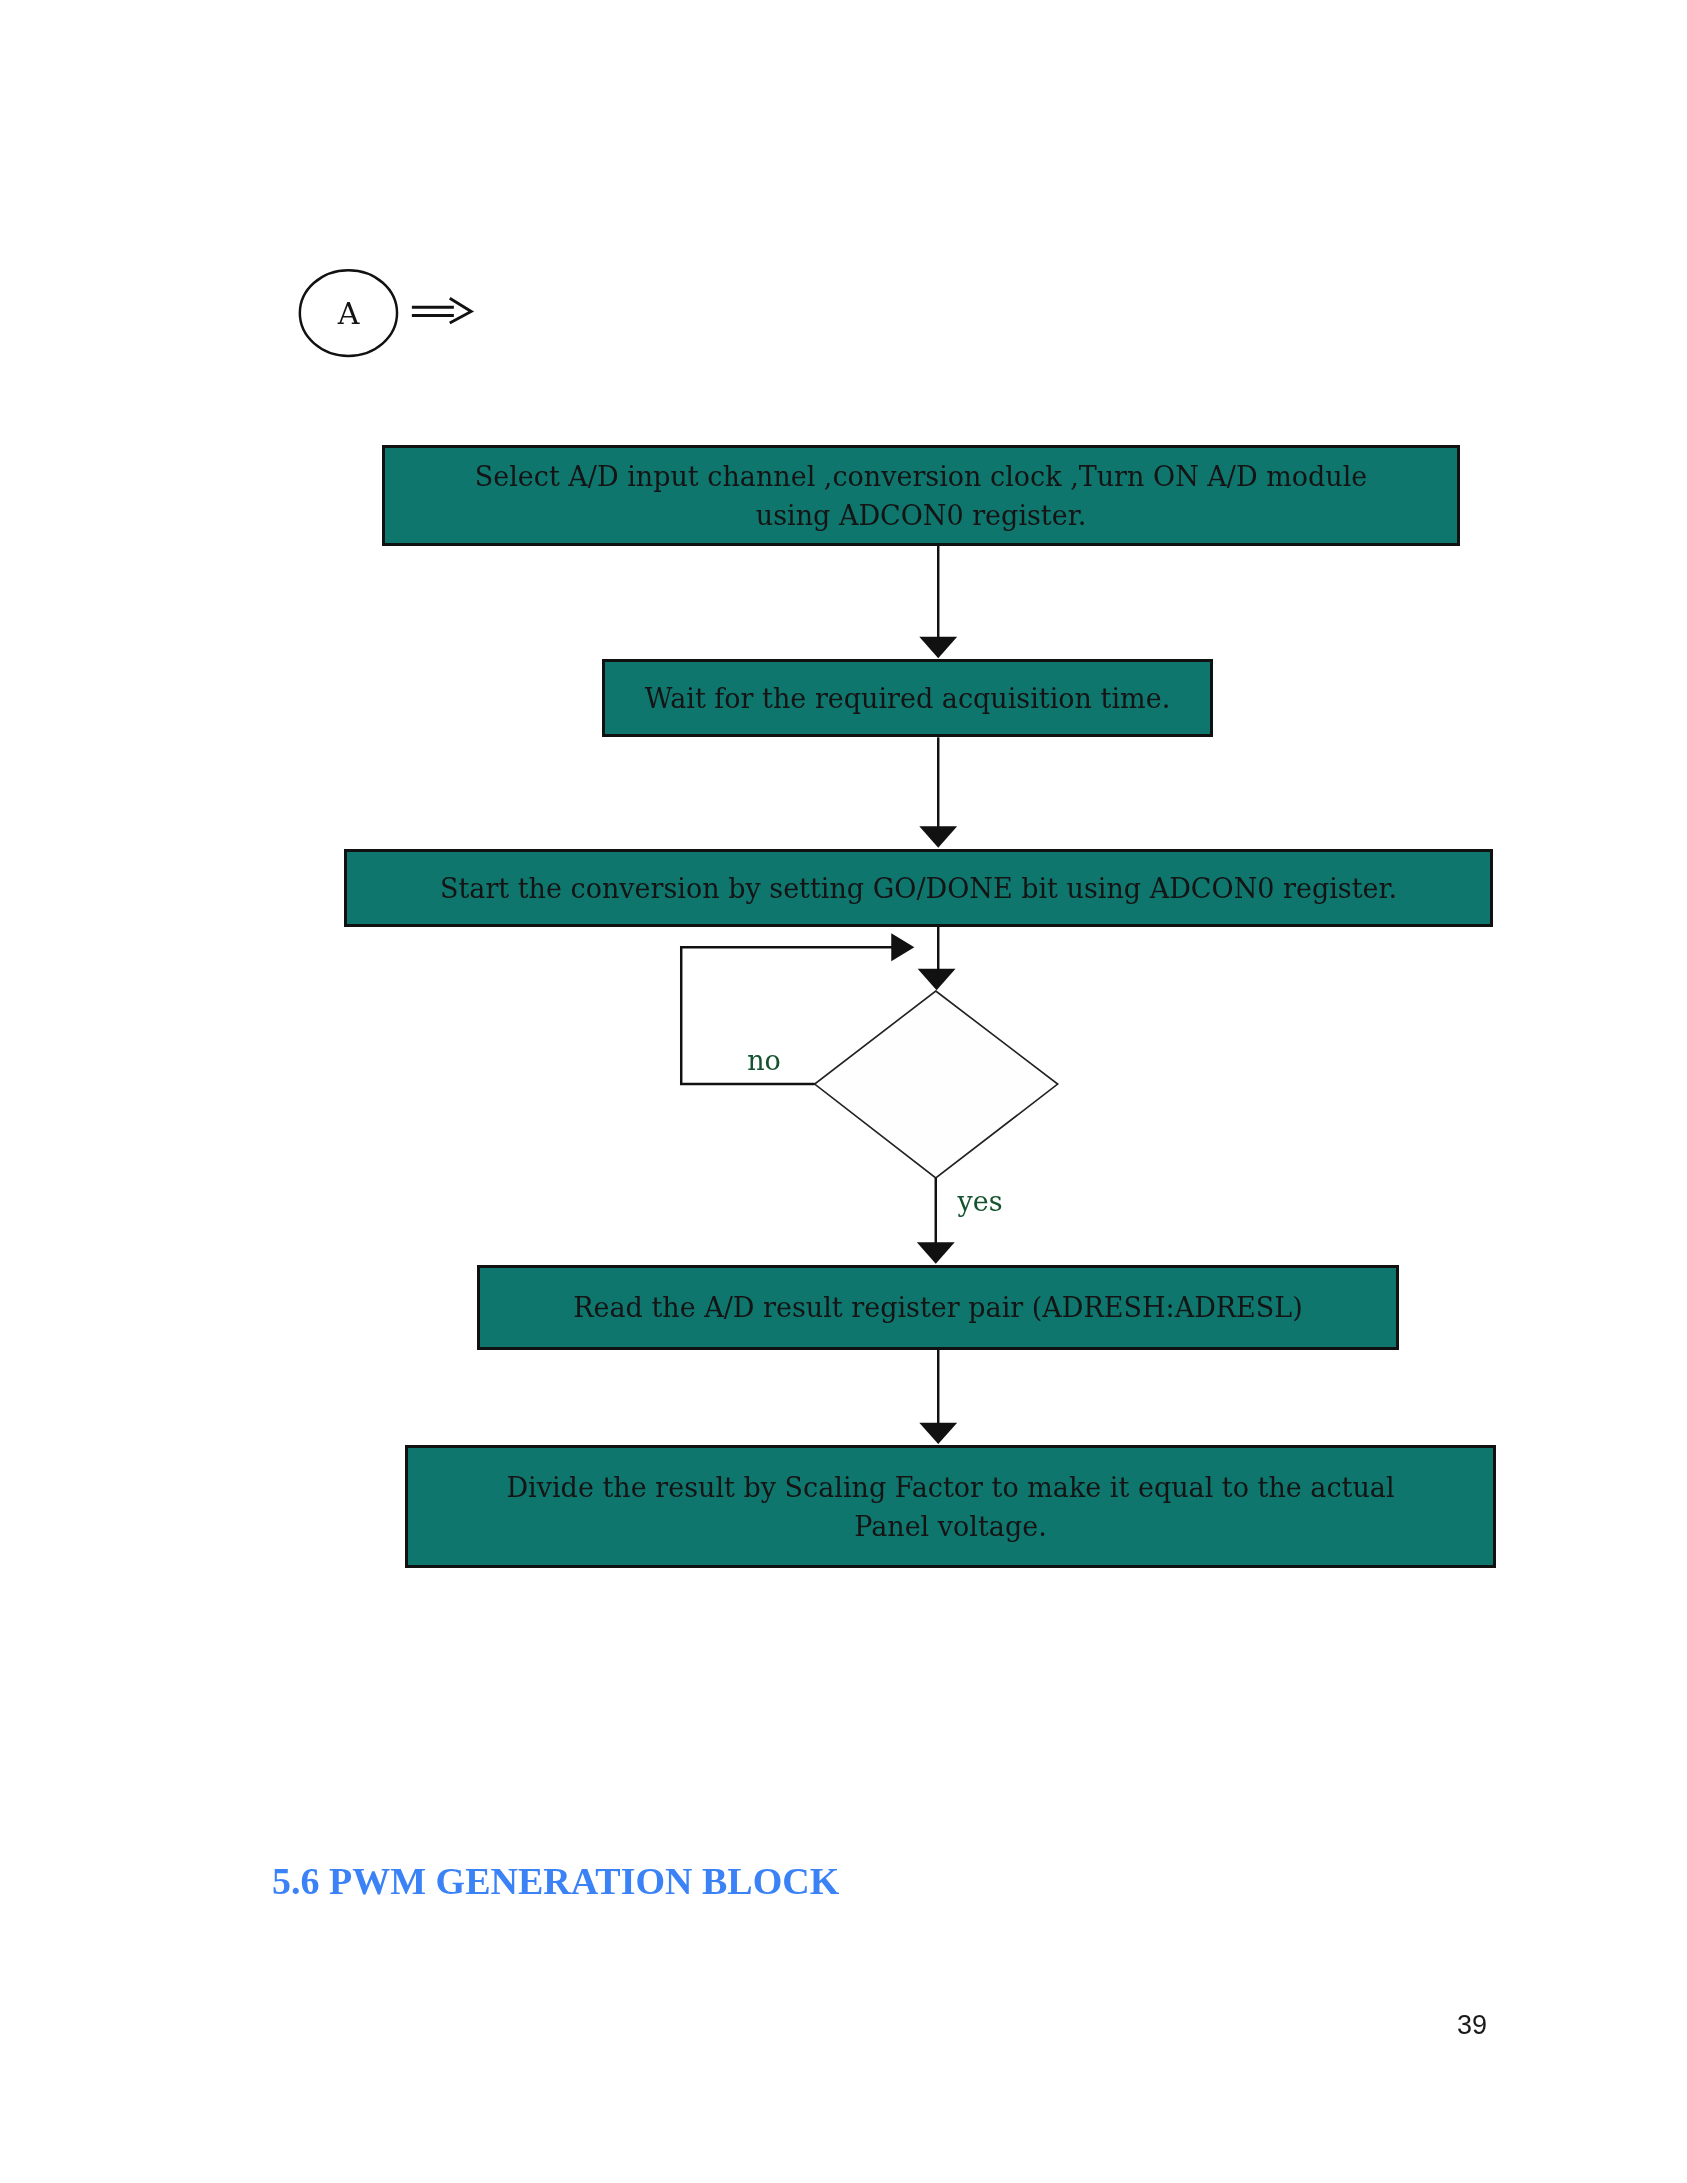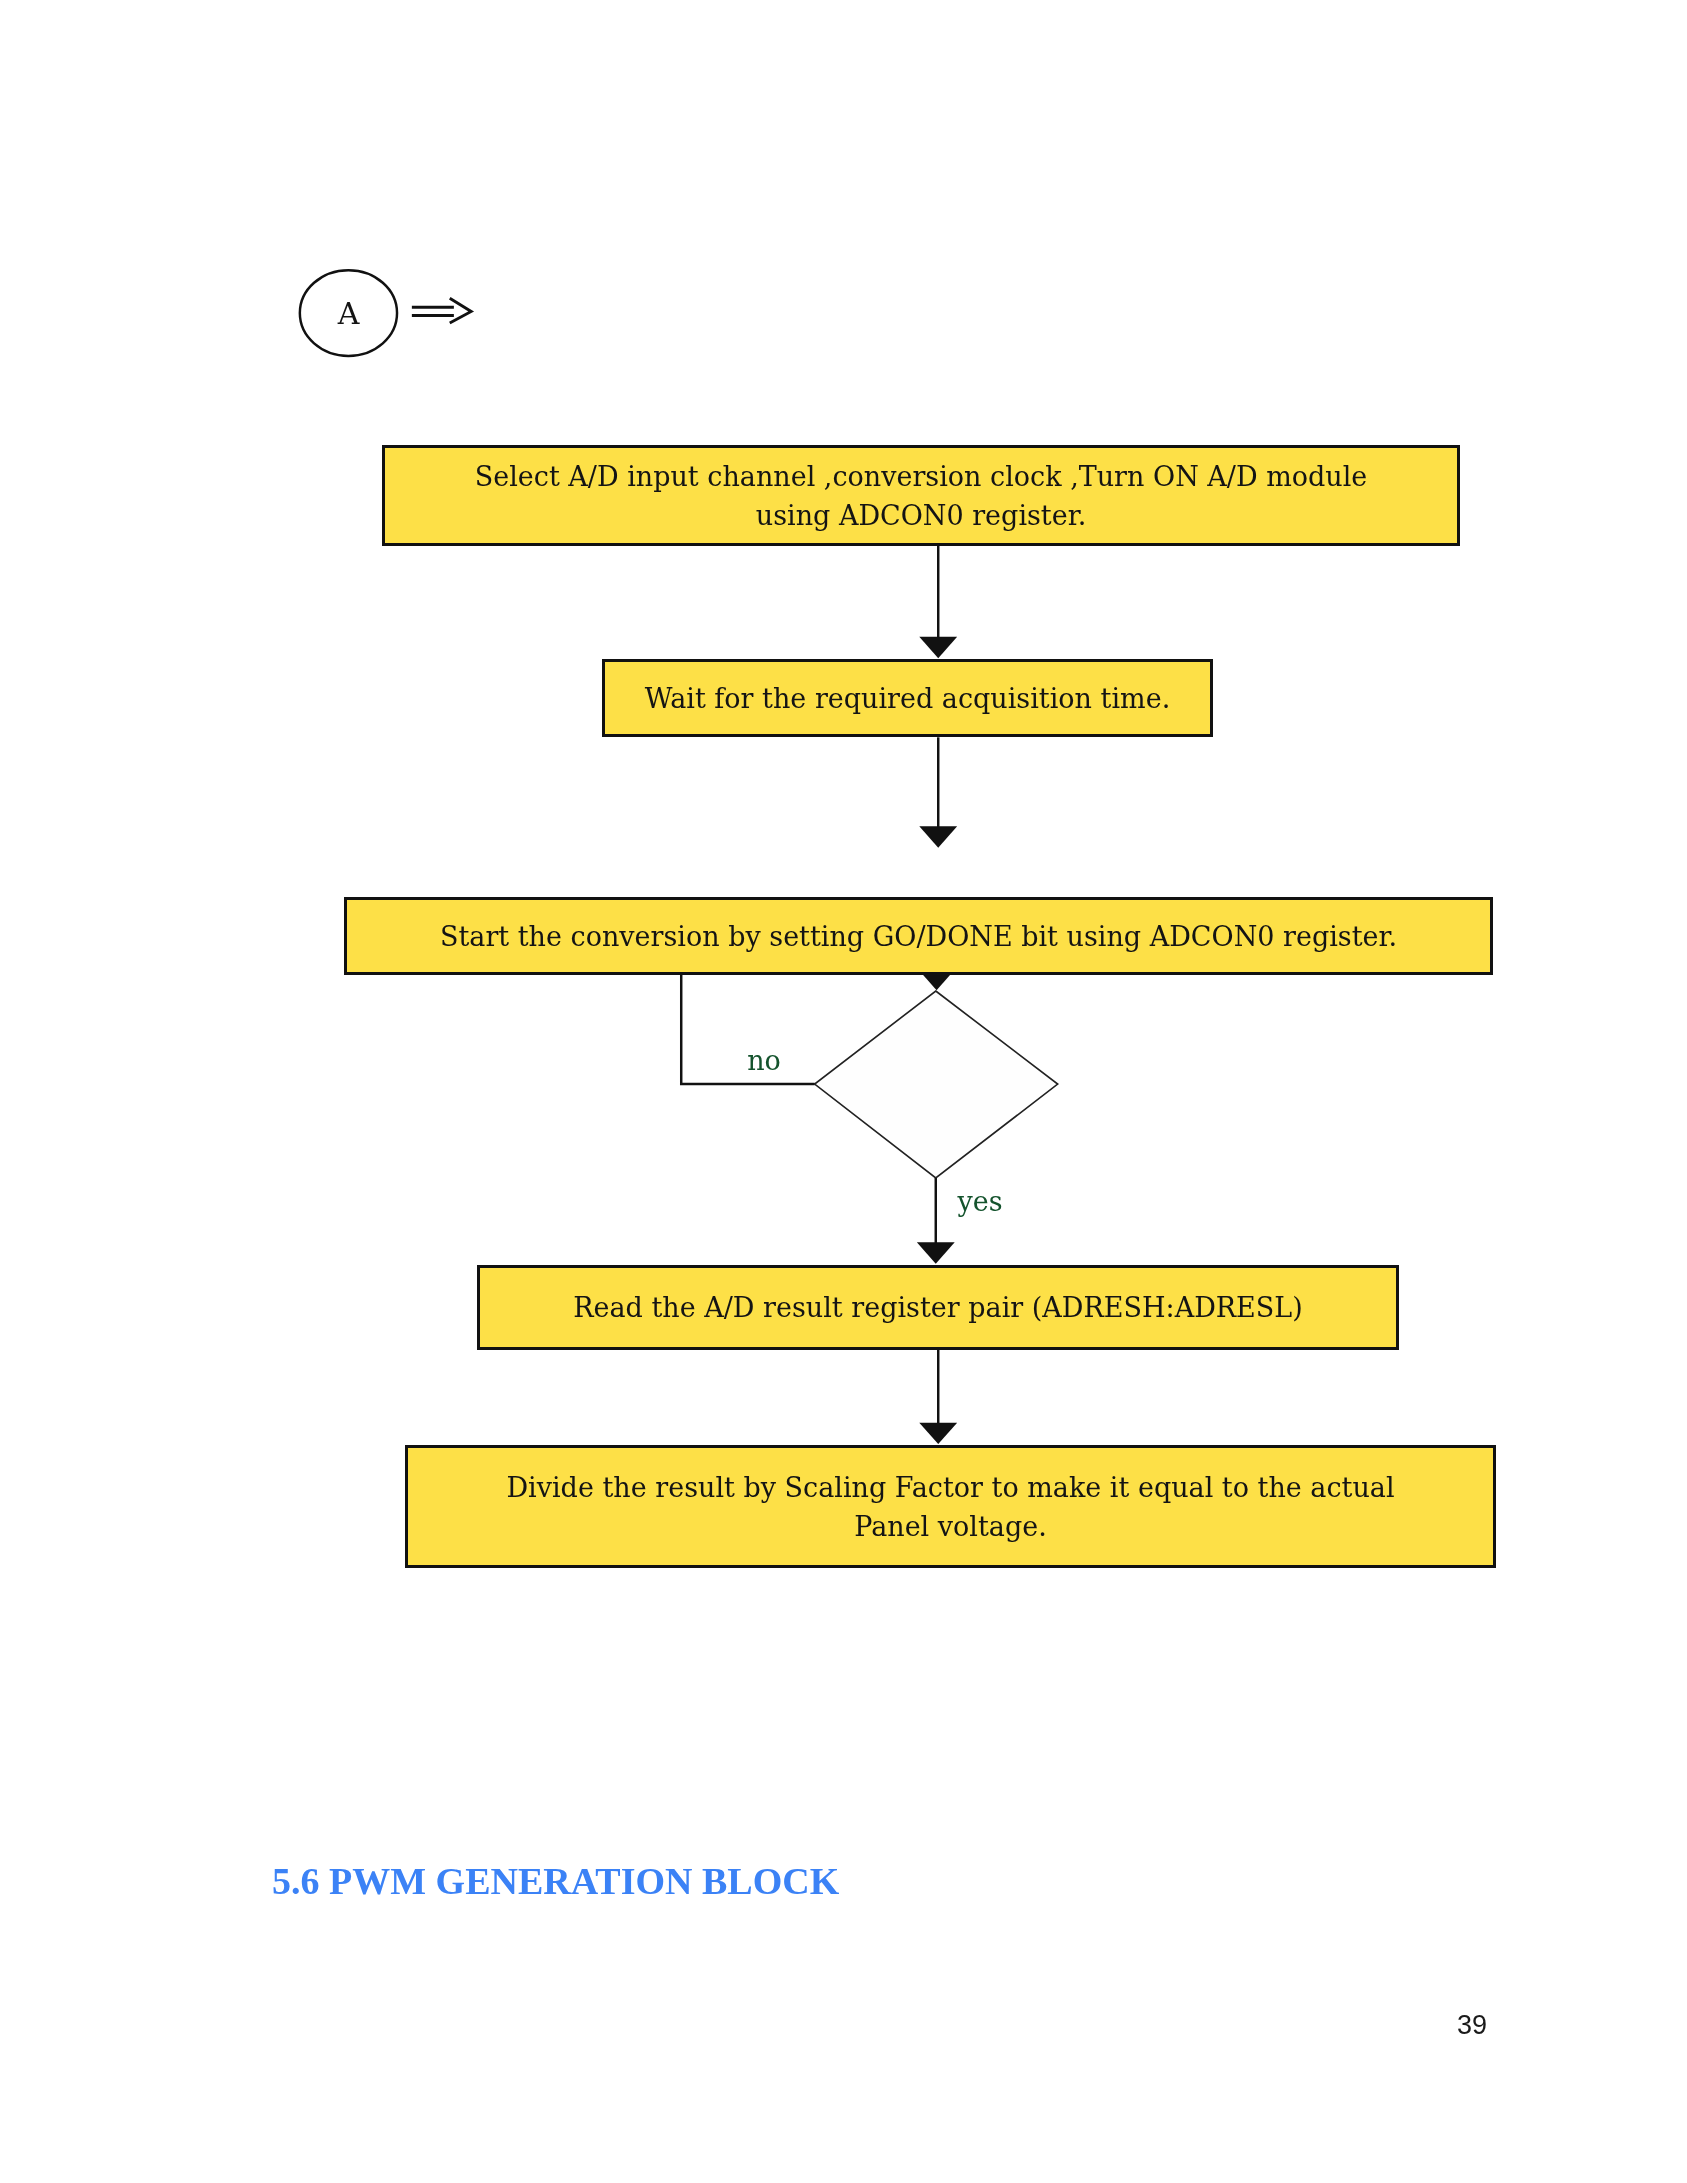--- a/index.html
+++ b/index.html
@@ -8,21 +8,21 @@
     width:1687px;height:2183px;
     background:#ffffff;
     overflow:hidden;
     font-family:"DejaVu Serif", serif;
     color:#141414;
   }
   .svg-layer{position:absolute;left:0;top:0;width:1687px;height:2183px;}
   .flowbox{
     position:absolute;
     border:3.3px solid #111111;
-    background:#fde047;
+    background:#0f766e;
     display:flex;flex-direction:column;justify-content:center;align-items:center;
     text-align:center;
     font-size:27px;line-height:39px;
     color:#141414;
     box-sizing:border-box;
   }
   .fc-label{
     position:absolute;
     font-size:27px;line-height:31px;
     color:#14532d;
@@ -111,21 +111,21 @@
 
   <div class="flowbox" style="left:382px;top:445px;width:1078px;height:101px;">
     <div>Select A/D input channel ,conversion clock ,Turn ON A/D module</div>
     <div>using ADCON0 register.</div>
   </div>
 
   <div class="flowbox" style="left:602px;top:659px;width:611px;height:78px;">
     <div>Wait for the required acquisition time.</div>
   </div>
 
-  <div class="flowbox" style="left:344px;top:849px;width:1149px;height:78px;margin-top:48px;">
+  <div class="flowbox" style="left:344px;top:849px;width:1149px;height:78px;">
     <div>Start the conversion by setting GO/DONE bit using ADCON0 register.</div>
   </div>
 
 
   <div class="fc-label" style="left:723px;top:1045px;width:82px;">no</div>
   <div class="fc-label" style="left:939px;top:1186px;width:82px;">yes</div>
 
   <div class="flowbox" style="left:477px;top:1265px;width:922px;height:85px;">
     <div>Read the A/D result register pair (ADRESH:ADRESL)</div>
   </div>

